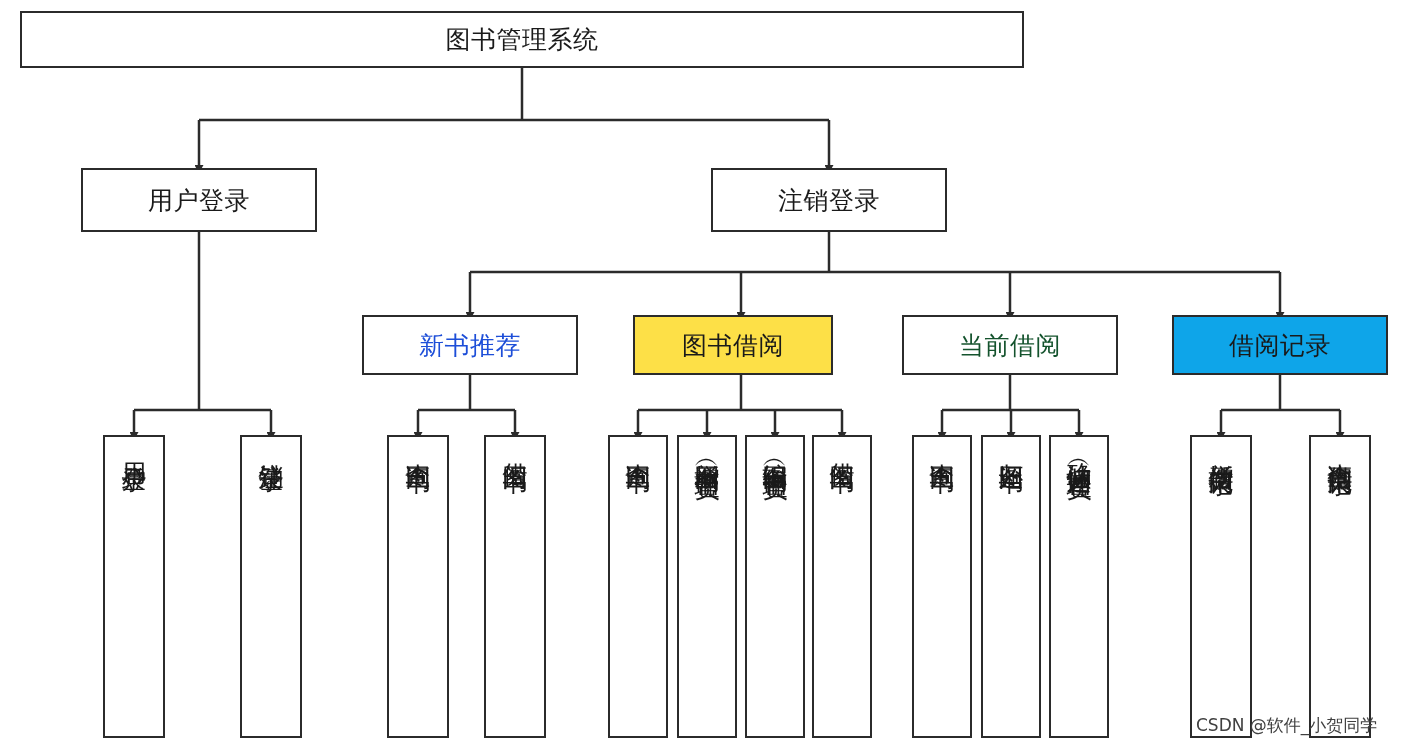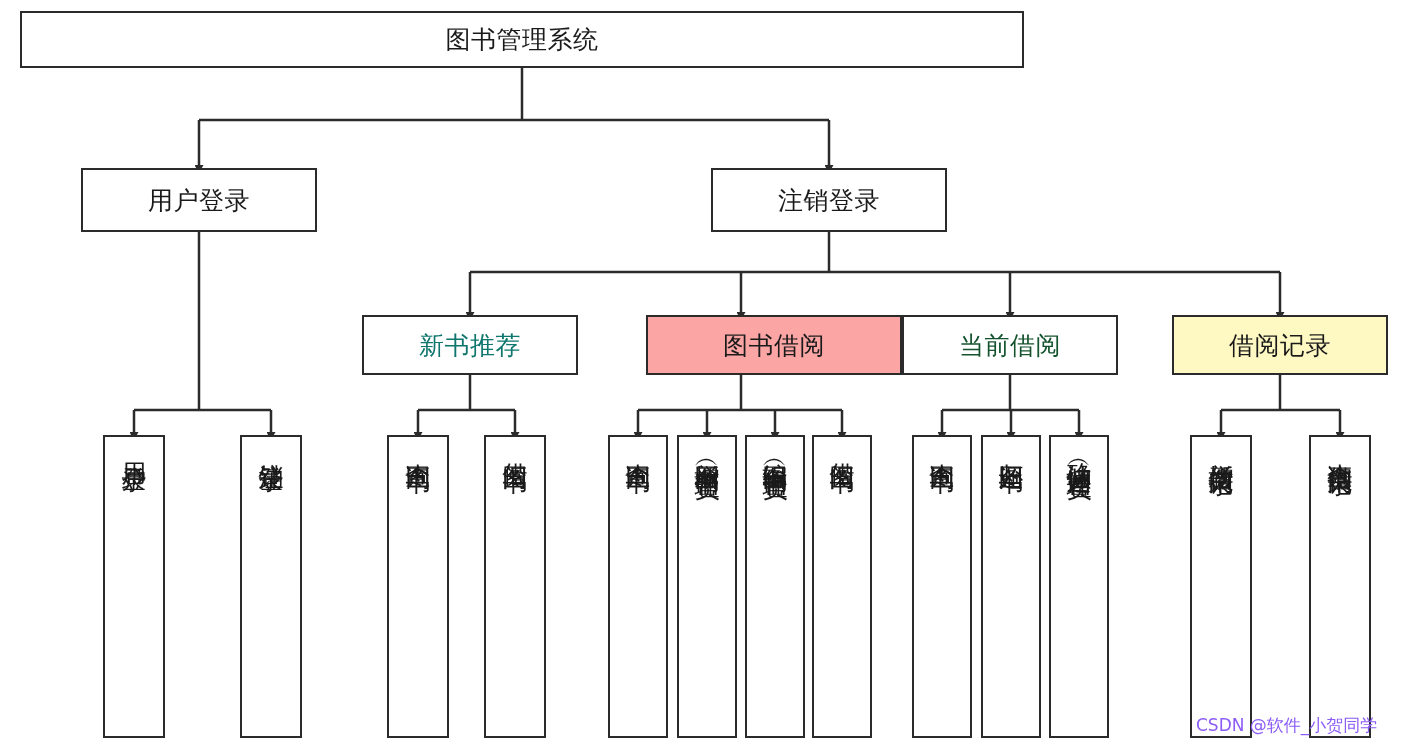--- a/index.html
+++ b/index.html
@@ -120,29 +120,29 @@
       <div class="node h root" style="left: 20px; top: 11px; width: 1004px; height: 57px; border-color: rgb(43, 43, 43); background: rgb(255, 255, 255);">
         <span class="lbl" style="color: rgb(26, 26, 26);">图书管理系统</span>
       </div>
       <div class="node h" style="left: 81px; top: 168px; width: 236px; height: 64px; border-color: rgb(43, 43, 43); background: rgb(255, 255, 255);">
         <span class="lbl" style="color: rgb(26, 26, 26);">用户登录</span>
       </div>
       <div class="node h" style="left: 711px; top: 168px; width: 236px; height: 64px; border-color: rgb(43, 43, 43); background: rgb(255, 255, 255);">
         <span class="lbl" style="color: rgb(26, 26, 26);">注销登录</span>
       </div>
       <div class="node h" style="left: 362px; top: 315px; width: 216px; height: 60px; border-color: rgb(43, 43, 43); background: rgb(255, 255, 255);">
-        <span class="lbl" style="color: #0f766e;">新书推荐</span>
+        <span class="lbl" style="color: #1d4ed8;">新书推荐</span>
       </div>
-      <div class="node h" style="left: 646px; top: 315px; width: 256px; height: 60px; border-color: rgb(43, 43, 43); background: #fca5a5;">
+      <div class="node h" style="left: 633px; top: 315px; width: 200px; height: 60px; border-color: rgb(43, 43, 43); background: #fde047;">
         <span class="lbl" style="color: rgb(26, 26, 26);">图书借阅</span>
       </div>
       <div class="node h" style="left: 902px; top: 315px; width: 216px; height: 60px; border-color: rgb(43, 43, 43); background: rgb(255, 255, 255);">
         <span class="lbl" style="color: #14532d;">当前借阅</span>
       </div>
-      <div class="node h" style="left: 1172px; top: 315px; width: 216px; height: 60px; border-color: rgb(43, 43, 43); background: #fef9c3;">
+      <div class="node h" style="left: 1172px; top: 315px; width: 216px; height: 60px; border-color: rgb(43, 43, 43); background: #0ea5e9;">
         <span class="lbl" style="color: rgb(26, 26, 26);">借阅记录</span>
       </div>
       <div class="node v" style="left: 103px; top: 435px; width: 62px; height: 303px; border-color: rgb(43, 43, 43); background: rgb(255, 255, 255);">
         <span class="lbl" style="color: rgb(26, 26, 26); font-size: 25px;">用户登录</span>
       </div>
       <div class="node v" style="left: 240px; top: 435px; width: 62px; height: 303px; border-color: rgb(43, 43, 43); background: rgb(255, 255, 255);">
         <span class="lbl" style="color: rgb(26, 26, 26); font-size: 25px;">注销登录</span>
       </div>
       <div class="node v" style="left: 387px; top: 435px; width: 62px; height: 303px; border-color: rgb(43, 43, 43); background: rgb(255, 255, 255);">
         <span class="lbl" style="color: rgb(26, 26, 26); font-size: 25px;">查询图书</span>
@@ -171,14 +171,14 @@
       <div class="node v" style="left: 1049px; top: 435px; width: 60px; height: 303px; border-color: rgb(43, 43, 43); background: rgb(255, 255, 255);">
         <span class="lbl" style="color: rgb(26, 26, 26); font-size: 25px;">确认归还（管理员）</span>
       </div>
       <div class="node v" style="left: 1190px; top: 435px; width: 62px; height: 303px; border-color: rgb(43, 43, 43); background: rgb(255, 255, 255);">
         <span class="lbl" style="color: rgb(26, 26, 26); font-size: 25px;">新增借阅记录</span>
       </div>
       <div class="node v" style="left: 1309px; top: 435px; width: 62px; height: 303px; border-color: rgb(43, 43, 43); background: rgb(255, 255, 255);">
         <span class="lbl" style="color: rgb(26, 26, 26); font-size: 25px;">查询借阅记录</span>
       </div>
     </div>
-  <div class="watermark" style="left: 1196px; top: 714px; color: #8b5cf6;">CSDN @软件_小贺同学</div>
+  <div class="watermark" style="left: 1196px; top: 714px; color: #404040;">CSDN @软件_小贺同学</div>
 </div>
 
 </body></html>

